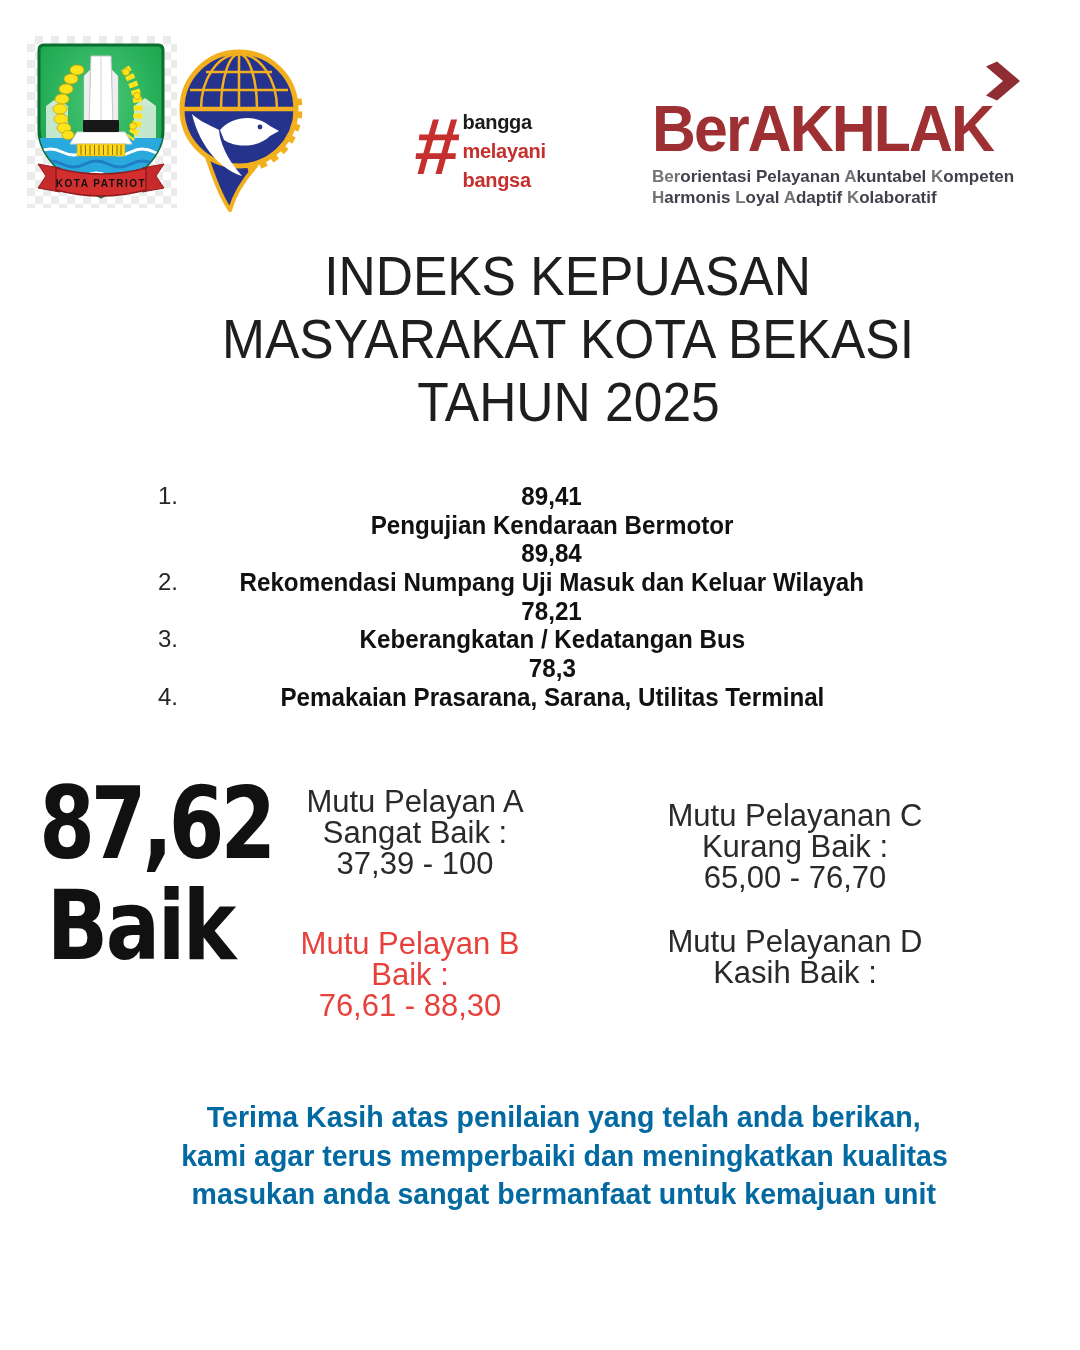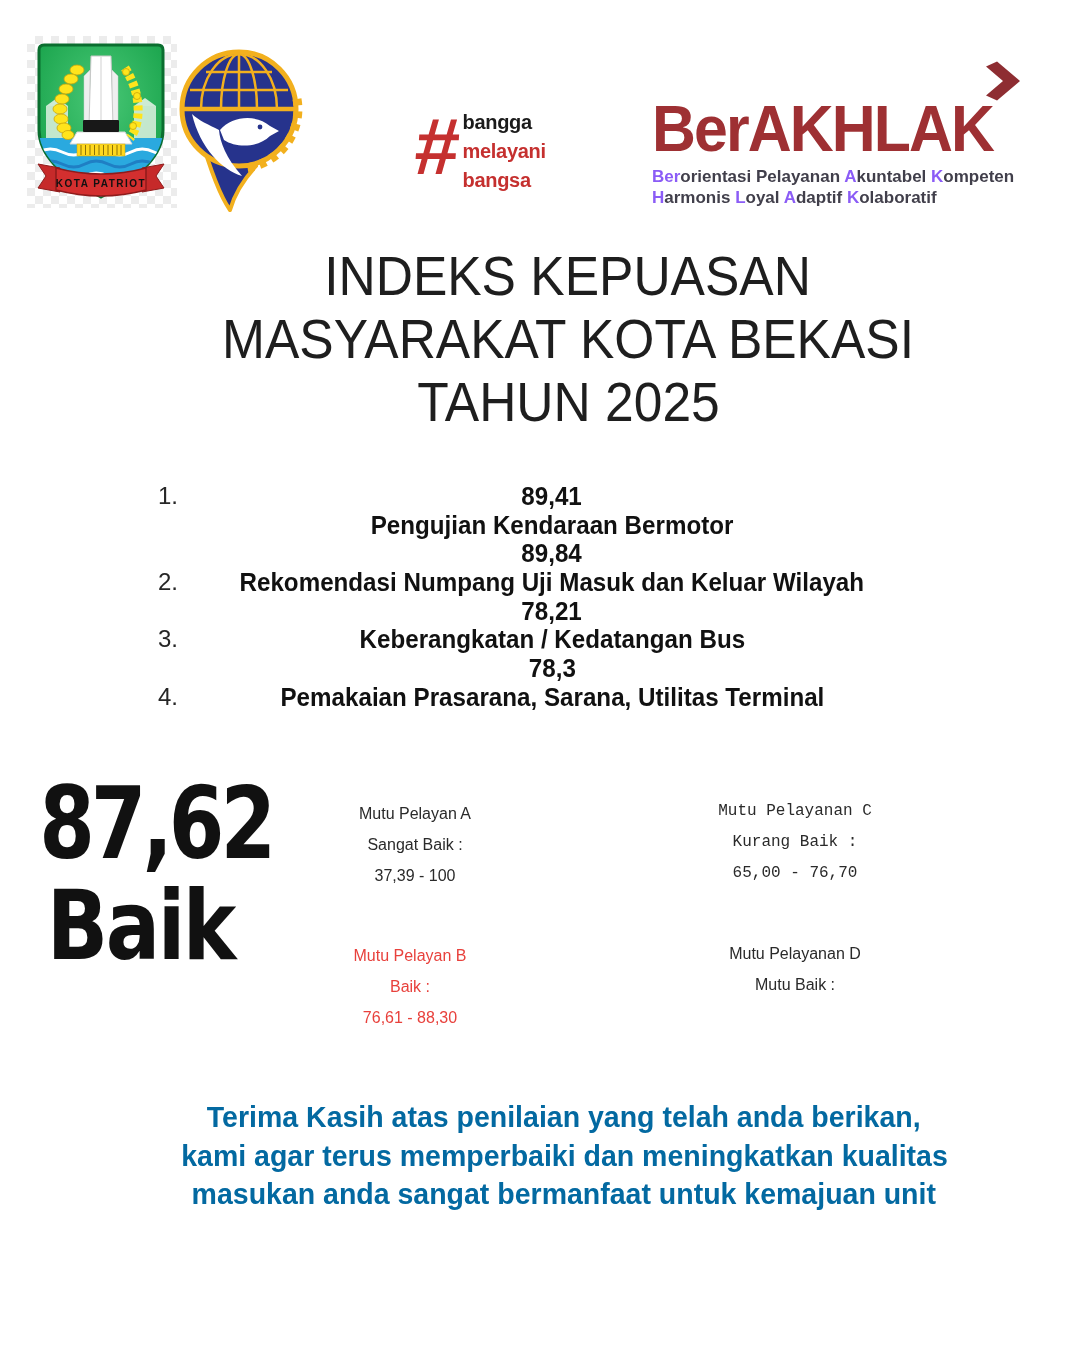--- a/index.html
+++ b/index.html
@@ -21,45 +21,45 @@
   .bangga-words{display:flex;flex-direction:column;padding-top:4px;}
   .bangga-words span{font-size:20px;line-height:29px;font-weight:bold;letter-spacing:-.3px;}
   .bangga-black{color:#1b1b1b;}
   .bangga-red{color:#c5302f;}
 
   .logo-berakhlak{position:absolute;left:652px;top:96px;width:380px;}
   .berakhlak-word{font-size:64px;font-weight:800;letter-spacing:-2px;color:#9e3033;
                   line-height:66px;display:inline-block;transform:scaleX(.95);transform-origin:left;}
   .berakhlak-chevron{position:absolute;left:334px;top:-36px;width:34px;height:42px;}
   .berakhlak-tag{font-size:17px;line-height:21px;font-weight:600;color:#413f4b;margin-top:4px;}
-  .tag-red{color:#8b5cf6;}
+  .tag-red{color:#737373;}
 
   
   .title{position:absolute;left:0;top:244px;width:1080px;text-align:center;
          font-size:56px;line-height:63px;font-weight:400;color:#1e1e1e;transform:translateX(28px);}
   .title .tline{display:block;}
   .title .tline span{display:inline-block;transform:scaleX(.92);}
 
   
   .svc-row{position:absolute;left:0;width:1080px;height:29px;text-align:center;
            font-size:26px;font-weight:bold;color:#111;}
   .svc-row .svc-text{display:inline-block;transform:translateX(12px) scaleX(.93);}
   .svc-no{position:absolute;left:158px;top:1px;font-size:24px;font-weight:400;color:#262626;}
 
   
   .overall{position:absolute;left:10px;top:774px;width:260px;text-align:center;color:#111;
            font-family:"DejaVu Sans","Liberation Sans",sans-serif;font-weight:bold;}
   .overall-score{font-size:100px;line-height:100px;letter-spacing:-5px;display:inline-block;transform:scaleX(.8);}
   .overall-grade{font-size:96px;line-height:96px;letter-spacing:-3px;display:inline-block;transform:scaleX(.84);margin-top:4px;}
 
   
-  .mutu{position:absolute;width:280px;text-align:center;font-size:16px;line-height:31px;color:#2a2a2a;margin-top:12px;}
+  .mutu{position:absolute;width:280px;text-align:center;font-size:31px;line-height:31px;color:#2a2a2a;}
   .mutu.red{color:#e8413c;}
   .mutu-a{left:275px;top:786px;}
-  .mutu-c{left:655px;top:784px;font-family:Liberation Mono, monospace;}
+  .mutu-c{left:655px;top:800px;}
   .mutu-b{left:270px;top:928px;}
   .mutu-d{left:655px;top:926px;text-align:center;}
 
   
   .footer{position:absolute;left:0;top:1098px;width:1080px;text-align:center;
           font-size:30px;line-height:38.5px;font-weight:bold;color:#0369a1;padding-left:24px;}
   .footer .fline span{display:inline-block;transform:scaleX(.95);}
 </style>
 </head>
 <body>
@@ -218,21 +218,21 @@
     <div>Kurang Baik :</div>
     <div>65,00 - 76,70</div>
   </div>
   <div class="mutu red mutu-b">
     <div>Mutu Pelayan B</div>
     <div>Baik :</div>
     <div>76,61 - 88,30</div>
   </div>
   <div class="mutu mutu-d">
     <div>Mutu Pelayanan D</div>
-    <div>Mutu Baik :</div>
+    <div>Kasih Baik :</div>
   </div>
 
   <div class="footer">
     <div class="fline"><span>Terima Kasih atas penilaian yang telah anda berikan,</span></div>
     <div class="fline"><span>kami agar terus memperbaiki dan meningkatkan kualitas</span></div>
     <div class="fline"><span>masukan anda sangat bermanfaat untuk kemajuan unit</span></div>
   </div>
 
 </div>
 

